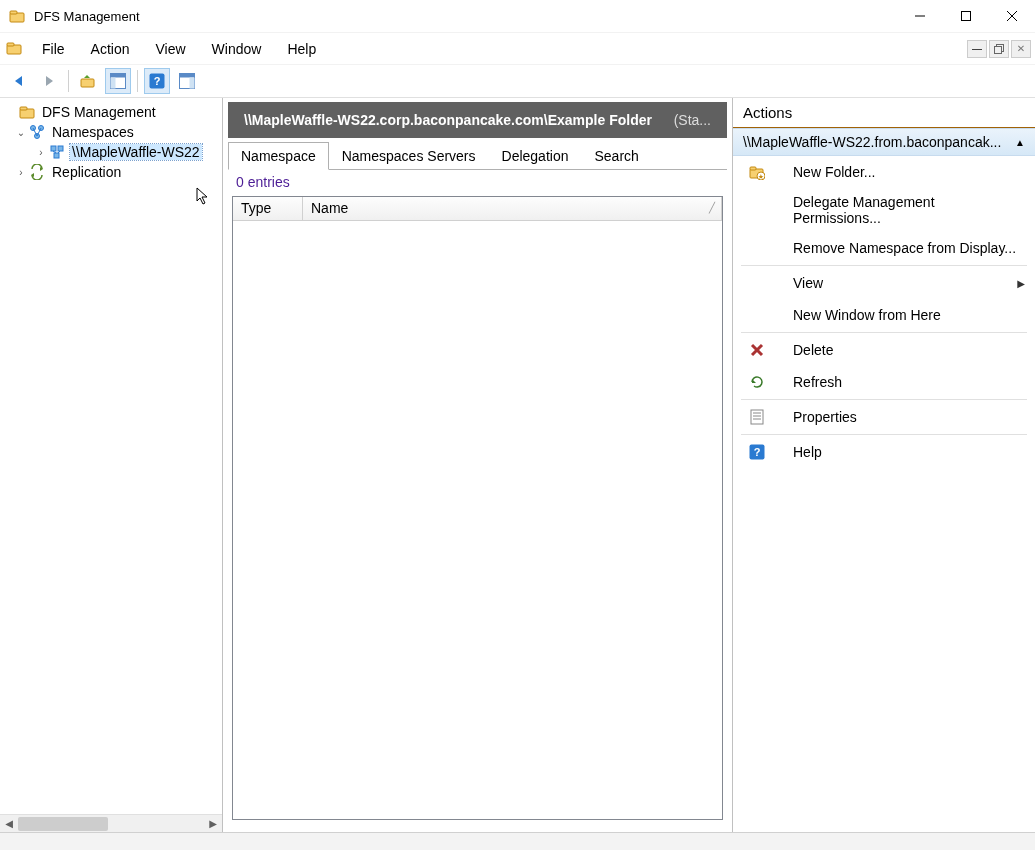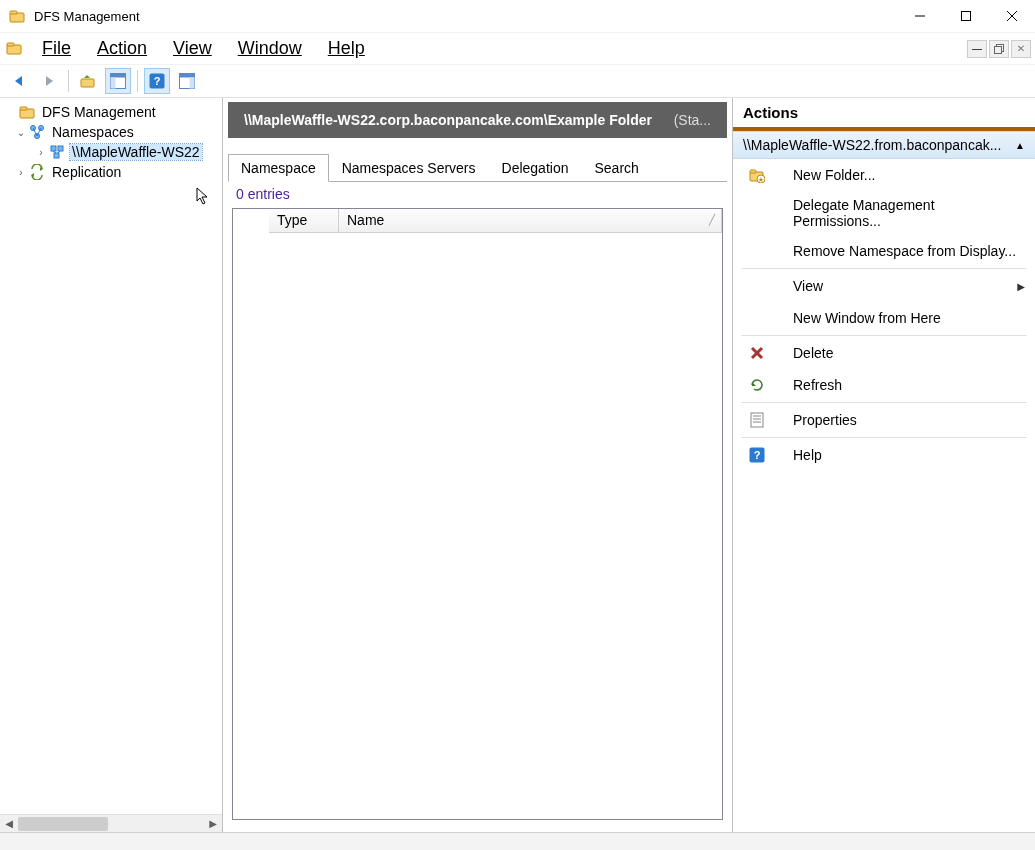--- a/index.html
+++ b/index.html
@@ -10,21 +10,21 @@
   .titlebar .icon-slot { width: 18px; height: 18px; margin-right: 8px; display:flex; align-items:center; justify-content:center;}
   .titlebar-title { font-size: 13px; }
   .titlebar-controls { margin-left: auto; display: flex; }
   .titlebar-controls div { width: 46px; height: 32px; display: flex; align-items: center; justify-content: center; font-size: 13px; cursor: pointer;}
   
   
   .menubar-row { height: 32px; display: flex; align-items: center; background: #fff; border-top:1px solid #f2f2f2;}
   .menubar-left { display:flex; align-items:center; padding-left:6px;}
   .menubar-left .icon-slot { width: 18px; height: 18px; margin-right: 6px; }
   .menubar { display: flex; gap: 2px; }
-  .menubar div { padding: 4px 12px; cursor: pointer; font-size:18px;text-decoration:underline;}
+  .menubar div { padding: 4px 12px; cursor: pointer; font-size:14px;}
   .mdi-controls { margin-left:auto; display:flex; gap:2px; padding-right:4px;}
   .mdi-controls div { width:20px; height:18px; border:1px solid #ccc; background:#f0f0f0; display:flex;align-items:center;justify-content:center; font-size:10px; cursor:pointer;}
   
   
   .toolbar { height: 34px; display: flex; align-items: center; gap: 4px; padding: 0 6px; border-bottom: 1px solid #e0e0e0; border-top:1px solid #f2f2f2; background:#fff;}
   .tbtn { width: 26px; height: 26px; display: flex; align-items: center; justify-content: center; cursor: pointer; border: 1px solid transparent; }
   .tbtn.active { border: 1px solid #9ecaed; background: #dcebf9; }
   .tsep { width: 1px; height: 22px; background: #d0d0d0; margin: 0 2px; }
   
   
@@ -37,33 +37,33 @@
   .tree-row.selected span.label { background: #cde8ff; outline:1px dotted #7da2ce;}
   .tree-row .label { padding: 0 2px; }
   .tree-scroll { height:18px; background:#f0f0f0; display:flex; align-items:center; position:relative; border-top:1px solid #e0e0e0;}
   .tree-scroll .thumb { position:absolute; left:18px; width:90px; height:14px; top:2px; background:#cdcdcd; border-radius:2px;}
   .tree-scroll .arrow { width:18px; height:18px; display:flex;align-items:center;justify-content:center; color:#606060; font-size:10px; cursor:pointer;}
   .tree-scroll .arrow.right { position:absolute; right:0;}
   
   .content-pane { flex:1; display:flex; flex-direction:column; padding: 4px 5px 8px 5px; border-right:1px solid #c0c0c0; background:#fff;}
   .content-header { background: #606060; color: #fff; height: 36px; display:flex; align-items:center; padding: 0 16px; font-size:14px;}
   .content-header .status { margin-left:auto; color:#ddd;}
-  .tabstrip { display:flex; border-bottom:1px solid #b0b0b0; margin-top:16px; height:28px; align-items:flex-end;}
+  .tabstrip { display:flex; border-bottom:1px solid #b0b0b0; margin-top:4px; height:28px; align-items:flex-end;}
   .tab { padding: 5px 12px; font-size:14px; cursor:pointer; border:1px solid transparent; position:relative; top:1px;}
   .tab.active { border:1px solid #b0b0b0; border-bottom:1px solid #fff; background:#fff; }
   .entry-count { padding: 4px 8px; font-size:14px; color:#4c1d95;}
-  .listview { flex:1; border:1px solid #828790; margin: 2px 4px 4px 4px; background:#fff; overflow:hidden;padding-left:36px;}
+  .listview { flex:1; border:1px solid #828790; margin: 2px 4px 4px 4px; background:#fff; overflow:hidden;}
   .listheader { display:flex; height:24px; border-bottom:1px solid #d0d0d0; background:linear-gradient(#fdfdfd,#f0f0f0);}
   .listheader .col { padding: 3px 8px; border-right:1px solid #d0d0d0; font-size:14px; text-align:left;}
   .col-type { width: 70px;}
   .col-name { flex:1; position:relative;}
   .col-name .drag { position:absolute; right:6px; top:5px; color:#999; font-size:10px;}
   
   .actions-pane { width: 302px; display:flex; flex-direction:column; background:#fff;}
-  .actions-title { padding: 6px 10px; font-size:15px; font-weight:700; border-bottom:4px solid #a16207;}
+  .actions-title { padding: 6px 10px; font-size:15px; font-weight:400; border-bottom:1px solid #a16207;}
   .actions-group { background: linear-gradient(#eaf3fb,#d6e8f7); padding: 5px 10px; font-size:14px; display:flex; align-items:center; border-top:1px solid #c7dbee; border-bottom:1px solid #c7dbee;}
   .actions-group .collapse { margin-left:auto; font-size:10px;}
   .action-item { display:flex; align-items:center; gap:26px; padding: 6px 10px 6px 14px; font-size:14px; cursor:pointer;}
   .action-item .aicon { width:20px; height:20px; display:flex;align-items:center;justify-content:center;}
   .action-item.noicon .aicon { visibility:hidden;}
   .action-item.submenu::after { content:"▶"; margin-left:auto; font-size:10px; color:#333;}
   .action-sep { height:1px; background:#e0e0e0; margin:1px 8px;}
   
   .statusbar { height:18px; border-top:1px solid #d0d0d0; background:#f3f3f3;}
   

